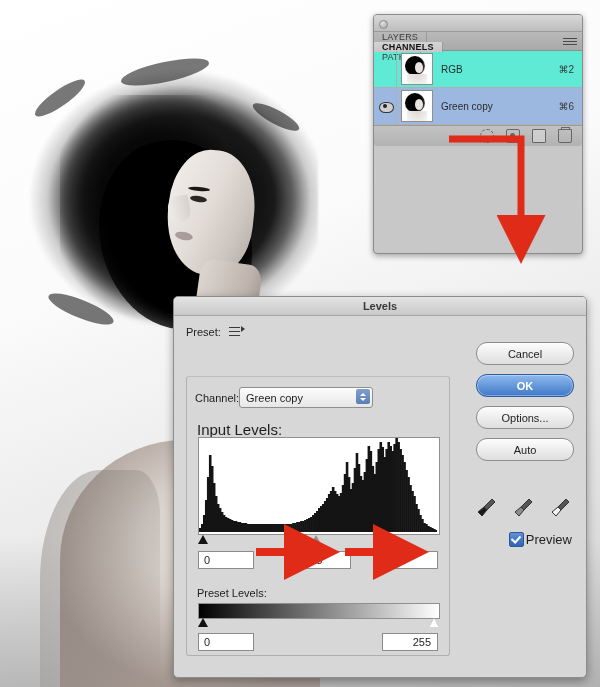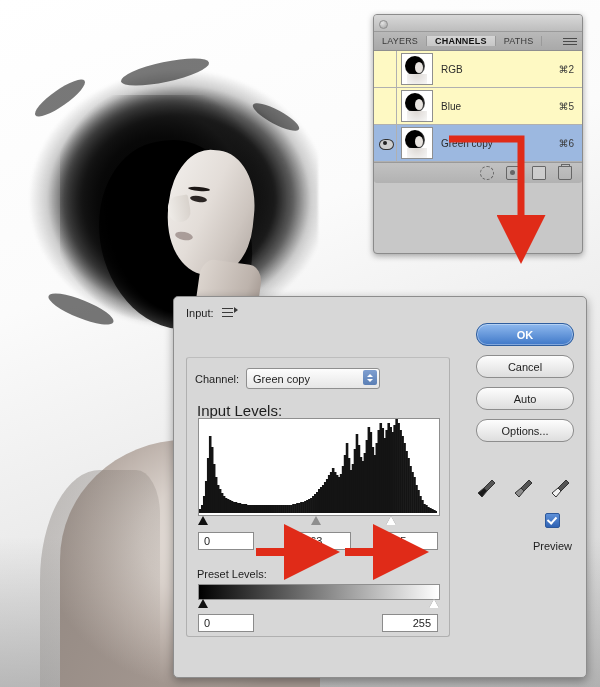--- a/index.html
+++ b/index.html
@@ -101,35 +101,35 @@
     height:16px;background:linear-gradient(180deg,#d8d8d8,#bdbdbd);
     border-bottom:1px solid #9a9a9a;border-radius:3px 3px 0 0;position:relative;
   }
   .ch-dot{
     position:absolute;left:5px;top:5px;width:7px;height:7px;border-radius:50%;
     background:radial-gradient(circle at 35% 30%,#e4e4e4,#9f9f9f);
     border:1px solid #8d8d8d;
   }
   .ch-tabs{
     height:18px;background:linear-gradient(180deg,#b9b9b9,#a9a9a9);
-    border-bottom:1px solid #8f8f8f;display:flex;align-items:center;position:relative;
+    border-bottom:1px solid #8f8f8f;display:flex;align-items:flex-start;position:relative;flex-direction:column;
   }
   .ch-tab{
     padding:0 8px;display:flex;align-items:center;font-size:9px;color:#3a3a3a;
     border-right:1px solid #9a9a9a;letter-spacing:.2px;
   }
   .ch-tab.active{
     background:linear-gradient(180deg,#d5d5d5,#c6c6c6);color:#111;font-weight:bold;
   }
   .ch-menu{
     position:absolute;right:5px;top:3px;width:14px;height:12px;
     display:flex;flex-direction:column;justify-content:center;gap:2px;
   }
   .ch-menu i{display:block;height:1px;background:#4a4a4a;}
-  .ch-list{background:#fef9c3;padding:0;}
+  .ch-list{background:#5eead4;padding:0;}
   .ch-row{
     height:36px;display:flex;align-items:center;border-bottom:1px solid #b0b0b0;
     position:relative;
   }
   .ch-row.sel{background:#9cb8e0;}
   .ch-eye{
     width:22px;height:36px;display:flex;align-items:center;justify-content:center;
     border-right:1px solid #b0b0b0;
   }
   .eyeico{width:13px;height:9px;position:relative;}
@@ -207,21 +207,21 @@
   .preset-icon i{position:absolute;left:0;height:1.4px;background:#3a3a3a;}
   .preset-icon i:nth-child(1){top:3px;width:11px;}
   .preset-icon i:nth-child(2){top:7px;width:11px;}
   .preset-icon i:nth-child(3){top:11px;width:11px;}
   .preset-icon b{position:absolute;right:0;top:2px;width:0;height:0;border-left:4px solid #3a3a3a;border-top:3px solid transparent;border-bottom:3px solid transparent;}
 
   .group{
     position:absolute;left:12px;top:60px;width:262px;height:278px;
     border:1px solid #b0b0b0;border-top-color:#bdbdbd;border-radius:3px;
   }
-  .chan-row{position:absolute;left:8px;top:10px;display:flex;align-items:center;gap:7px;}
+  .chan-row{position:absolute;left:8px;top:10px;display:flex;align-items:center;gap:0;}
   .chan-sel{width:120px;}
 
   .inputlevels-label{position:absolute;left:10px;top:44px;font-size:15px;}
   .histo{
     position:absolute;left:11px;top:60px;width:240px;height:96px;
     background:#fff;border:1px solid #8f8f8f;overflow:hidden;
   }
   .histo svg{display:block;}
   .slider-track{
     position:absolute;left:11px;top:158px;width:240px;height:12px;
@@ -262,21 +262,21 @@
   }
   .btn.primary{
     background:linear-gradient(180deg,#8fb9ee,#3f78c8);border-color:#2f5e9e;color:#fff;font-weight:bold;
     box-shadow:0 0 0 1px rgba(255,255,255,.35) inset;
   }
   .eyedroppers{
     position:absolute;right:14px;top:180px;width:96px;display:flex;gap:8px;justify-content:space-between;
   }
   .dropper{width:22px;height:24px;position:relative;}
   .preview-row{
-    position:absolute;right:14px;top:216px;display:flex;align-items:center;gap:12px;font-size:11px;flex-direction:column;
+    position:absolute;right:14px;top:216px;display:flex;align-items:center;gap:2px;font-size:13px;
   }
   .chk{
     width:13px;height:13px;background:linear-gradient(180deg,#5e90d8,#2f63b4);
     border:1px solid #2c589b;border-radius:2px;position:relative;
   }
   .chk:after{
     content:"";position:absolute;left:3.5px;top:1px;width:4px;height:7px;
     border:solid #fff;border-width:0 2px 2px 0;transform:rotate(42deg);
   }
 
@@ -331,30 +331,20 @@
     <div class="ch-row">
       <div class="ch-eye"></div>
       <div class="ch-thumb">
           <span class="t-hair"></span>
           <span class="t-face"></span>
           <span class="t-body"></span>
         </div>
       <div class="ch-name">RGB</div>
       <div class="ch-key">⌘2</div>
     </div>
-    <div class="ch-row">
-      <div class="ch-eye"></div>
-      <div class="ch-thumb">
-          <span class="t-hair"></span>
-          <span class="t-face"></span>
-          <span class="t-body"></span>
-        </div>
-      <div class="ch-name">Blue</div>
-      <div class="ch-key">⌘5</div>
-    </div>
     <div class="ch-row sel">
       <div class="ch-eye">
         <span class="eyeico">
             <b></b>
             <i></i>
           </span>
       </div>
       <div class="ch-thumb">
           <span class="t-hair"></span>
           <span class="t-face"></span>
@@ -367,25 +357,26 @@
 
   <div class="ch-footer">
     <span class="fbtn circle"></span>
     <span class="fbtn mask"></span>
     <span class="fbtn newch"></span>
     <span class="fbtn trash"></span>
   </div>
 </div>
 
 <div class="levels">
+  <div class="lv-title">Levels</div>
 
   <div class="lv-body">
 
     <div class="row" style="position:absolute;left:12px;top:8px;">
-      <span class="label">Input:</span>
+      <span class="label">Preset:</span>
       <span class="preset-icon">
           <i></i>
           <i></i>
           <i></i>
           <b></b>
         </span>
     </div>
 
     <div class="group">
       <div class="chan-row">
@@ -540,24 +531,24 @@
       <div class="outbar"></div>
       <div class="outslider">
         <span class="hnd black" style="left:0px;"></span>
         <span class="hnd white" style="left:231px;"></span>
       </div>
       <div class="outbox o1">0</div>
       <div class="outbox o2">255</div>
     </div>
 
     <div class="btncol">
+      <div class="btn">Cancel</div>
       <div class="btn primary">OK</div>
-      <div class="btn">Cancel</div>
+      <div class="btn">Options...</div>
       <div class="btn">Auto</div>
-      <div class="btn">Options...</div>
     </div>
 
     <div class="eyedroppers">
       <span class="dropper">
         <svg width="22" height="24" viewBox="0 0 22 24">
             <path d="M16 3 l3 3 -8 8 -3 -3z" fill="#555" stroke="#333" stroke-width="1"></path>
             <path d="M8 11 l3 3 -5 6 -4 -4z" fill="#1a1a1a" stroke="#333" stroke-width="1"></path>
           </svg>
       </span>
       <span class="dropper">

